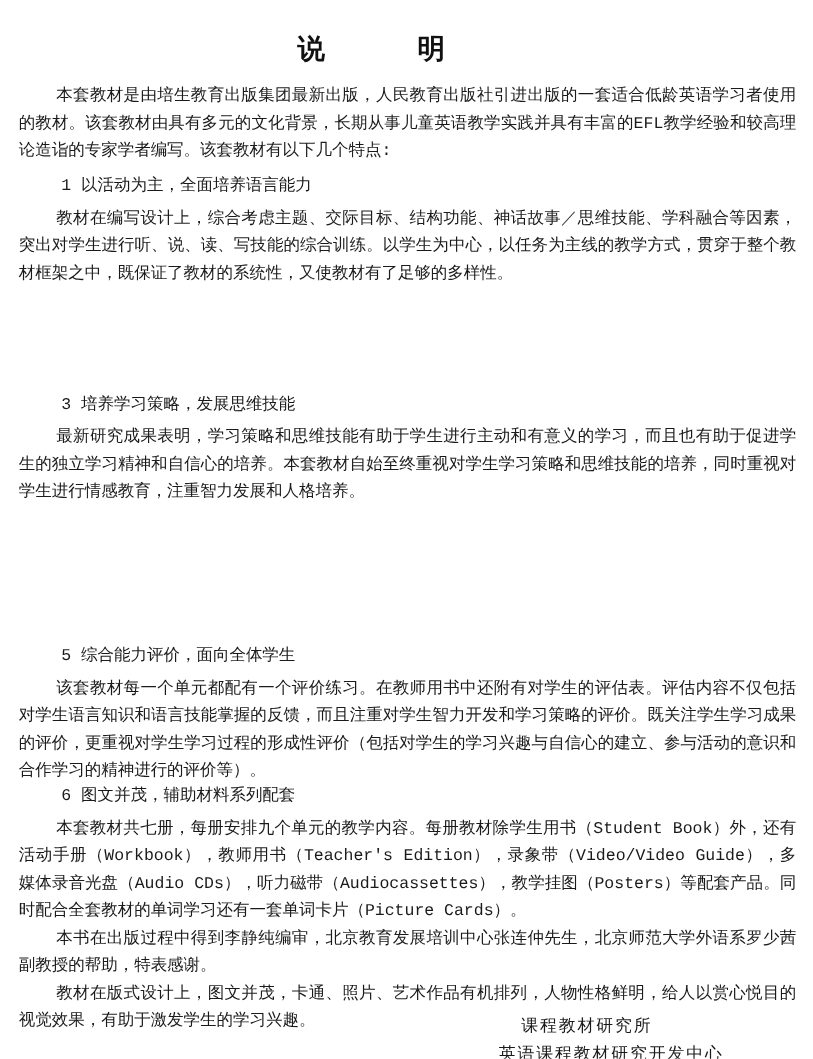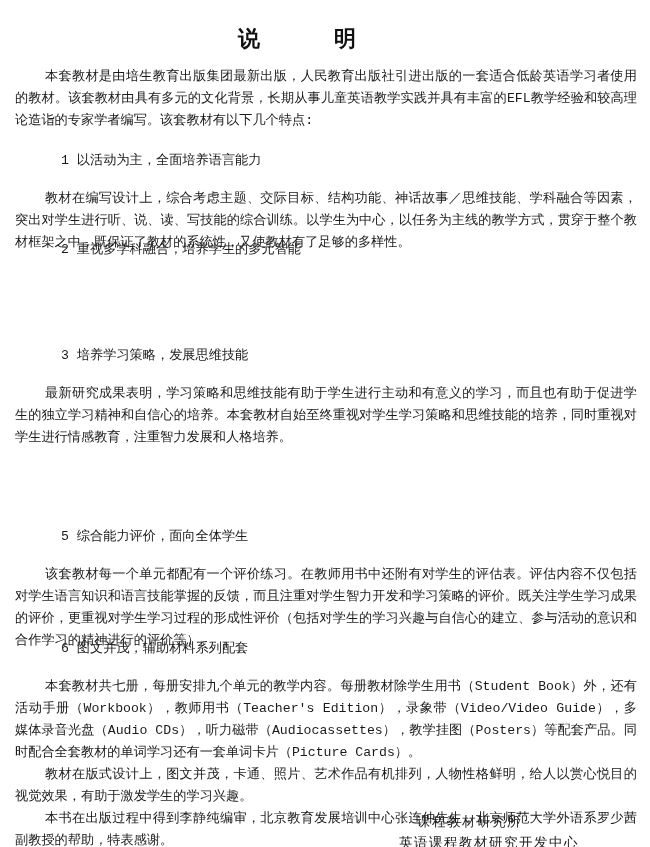--- a/index.html
+++ b/index.html
@@ -9,21 +9,21 @@
     color: #1a1a1a;
   }
   .page { position: absolute; left: 15px; top: 0; width: 622px; }
   .title {
     position: absolute; top: 24px; left: 0; width: 650px; margin-left: -15px;
     text-align: center; font-family: "DejaVu Sans", "Liberation Sans", sans-serif;
     font-size: 22px; font-weight: bold; letter-spacing: 26px; color: #111;
   }
   .block { position: absolute; left: 0; width: 622px; font-size: 13.2px; line-height: 22px; font-family: Liberation Mono, monospace; }
   .para { text-indent: 30px; text-align: justify; margin: 0; }
-  .heading { margin: 16px; padding-left: 30px; }
+  .heading { margin: 4px; padding-left: 30px; }
   .sig {
     position: absolute; left: 0; width: 622px; font-size: 13.5px; line-height: 22px;
     font-family: "DejaVu Sans", "Liberation Sans", sans-serif; letter-spacing: 1.5px;
   }
   .sig .l1 { padding-left: 402px; margin-top: 24px; }
   .sig .l2 { padding-left: 384px; font-family: Liberation Serif, serif; }
 </style>
 </head>
 <body>
 
@@ -33,40 +33,39 @@
   <div class="block" style="top:66px">
     <p class="para">本套教材是由培生教育出版集团最新出版，人民教育出版社引进出版的一套适合低龄英语学习者使用的教材。该套教材由具有多元的文化背景，长期从事儿童英语教学实践并具有丰富的EFL教学经验和较高理论造诣的专家学者编写。该套教材有以下几个特点:</p>
   </div>
 
   <div class="block" style="top:134px">
     <p class="heading">1 以活动为主，全面培养语言能力</p>
     <p class="para">教材在编写设计上，综合考虑主题、交际目标、结构功能、神话故事／思维技能、学科融合等因素，突出对学生进行听、说、读、写技能的综合训练。以学生为中心，以任务为主线的教学方式，贯穿于整个教材框架之中，既保证了教材的系统性，又使教材有了足够的多样性。</p>
   </div>
 
   <div class="block" style="top:223px">
-    <p class="heading">2 重视多学科融合，培养学生的多元智能</p>
   </div>
 
-  <div class="block" style="top:329px">
+  <div class="block" style="top:309px">
     <p class="heading">3 培养学习策略，发展思维技能</p>
     <p class="para">最新研究成果表明，学习策略和思维技能有助于学生进行主动和有意义的学习，而且也有助于促进学生的独立学习精神和自信心的培养。本套教材自始至终重视对学生学习策略和思维技能的培养，同时重视对学生进行情感教育，注重智力发展和人格培养。</p>
   </div>
 
   <div class="block" style="top:399px">
   </div>
 
   <div class="block" style="top:510px">
     <p class="heading">5 综合能力评价，面向全体学生</p>
     <p class="para">该套教材每一个单元都配有一个评价练习。在教师用书中还附有对学生的评估表。评估内容不仅包括对学生语言知识和语言技能掌握的反馈，而且注重对学生智力开发和学习策略的评价。既关注学生学习成果的评价，更重视对学生学习过程的形成性评价（包括对学生的学习兴趣与自信心的建立、参与活动的意识和合作学习的精神进行的评价等）。</p>
   </div>
 
   <div class="block" style="top:622px">
     <p class="heading">6 图文并茂，辅助材料系列配套</p>
     <p class="para">本套教材共七册，每册安排九个单元的教学内容。每册教材除学生用书（Student Book）外，还有活动手册（Workbook），教师用书（Teacher's Edition），录象带（Video/Video Guide），多媒体录音光盘（Audio CDs），听力磁带（Audiocassettes），教学挂图（Posters）等配套产品。同时配合全套教材的单词学习还有一套单词卡片（Picture Cards）。</p>
+    <p class="para">本书在出版过程中得到李静纯编审，北京教育发展培训中心张连仲先生，北京师范大学外语系罗少茜副教授的帮助，特表感谢。</p>
     <p class="para">教材在版式设计上，图文并茂，卡通、照片、艺术作品有机排列，人物性格鲜明，给人以赏心悦目的视觉效果，有助于激发学生的学习兴趣。</p>
-    <p class="para">本书在出版过程中得到李静纯编审，北京教育发展培训中心张连仲先生，北京师范大学外语系罗少茜副教授的帮助，特表感谢。</p>
   </div>
 
   <div class="sig" style="top:786px">
     <div class="l1">课程教材研究所</div>
     <div class="l2">英语课程教材研究开发中心</div>
   </div>
 </div>
 
 </body></html>

